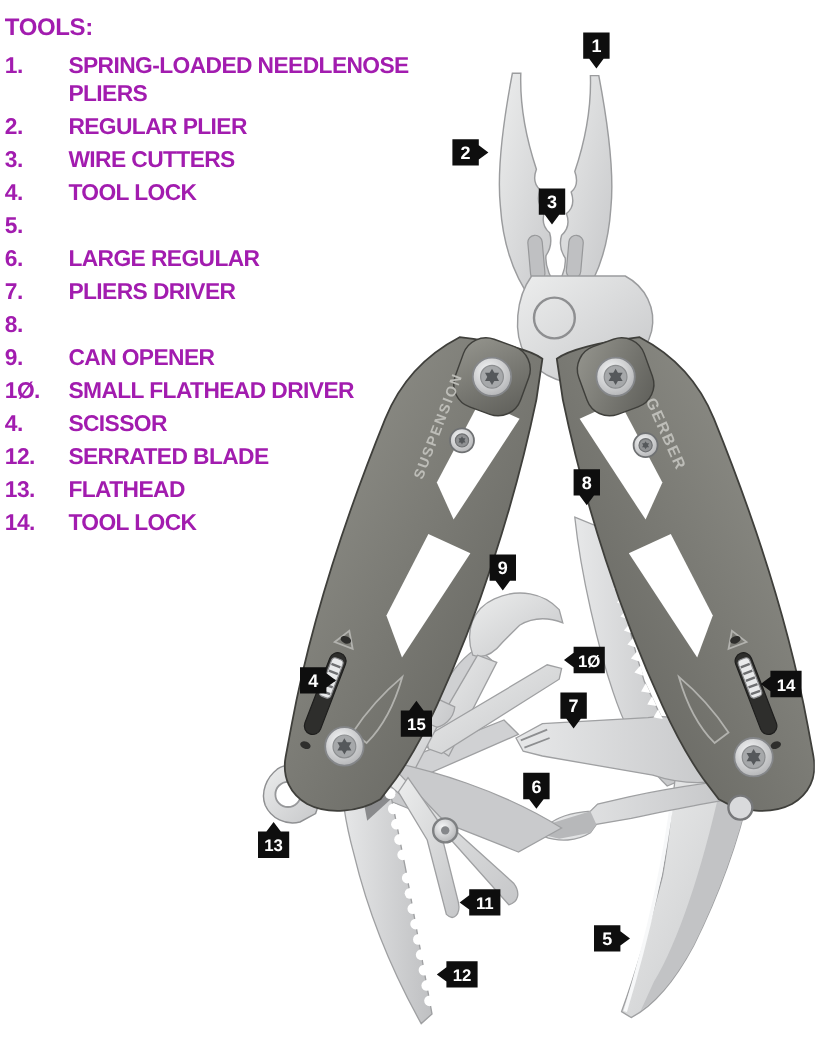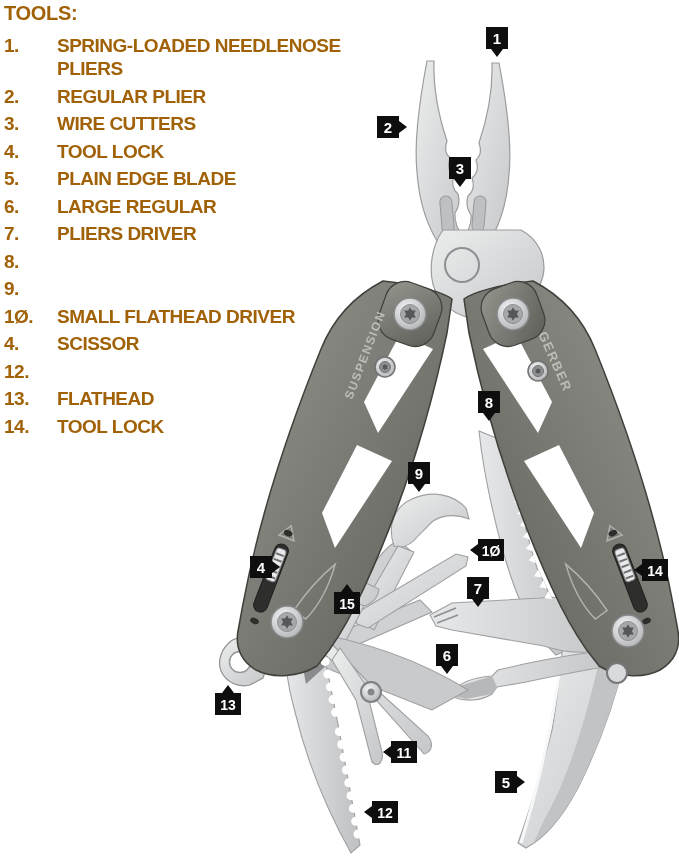--- a/index.html
+++ b/index.html
@@ -1,20 +1,20 @@
 <!DOCTYPE html>
 <html><head>
 <meta charset="utf-8">
 <style>
   html,body{margin:0;padding:0}
   body{
     width:679px;height:864px;position:relative;background:#fff;
     font-family:"Liberation Sans",sans-serif;overflow:hidden;
   }
-  .tools-list{position:absolute;top:2px;left:4px;width:354px;color:#a16207;z-index:2}
+  .tools-list{position:absolute;top:12px;left:4px;width:354px;color:#a21caf;z-index:2}
   .tools-title{font-size:20px;font-weight:bold;letter-spacing:-.3px;margin:0 0 9px 0}
   .tools-list ul{list-style:none;margin:0;padding:0}
   .tools-list li{display:flex;font-size:19px;font-weight:bold;letter-spacing:-.5px;line-height:23px;margin-bottom:4.5px}
   .tools-list .num{flex:0 0 53px}
   .tools-list .label{width:299px}
   #diagram{position:absolute;left:0;top:0;z-index:1}
   .marker-text{font-family:"Liberation Sans",sans-serif;font-weight:bold}
   .brand{font-family:"Liberation Sans",sans-serif;font-weight:bold;fill:#bdbdb8;letter-spacing:1.5px}
 </style>
 </head>
@@ -34,46 +34,47 @@
       <li>
         <span class="num">3.</span>
         <span class="label">WIRE CUTTERS</span>
       </li>
       <li>
         <span class="num">4.</span>
         <span class="label">TOOL LOCK</span>
       </li>
       <li>
         <span class="num">5.</span>
-        <span class="label">PLAIN EDGE BLADE</span>
       </li>
       <li>
         <span class="num">6.</span>
         <span class="label">LARGE REGULAR</span>
       </li>
       <li>
         <span class="num">7.</span>
         <span class="label">PLIERS DRIVER</span>
       </li>
       <li>
         <span class="num">8.</span>
       </li>
       <li>
         <span class="num">9.</span>
+        <span class="label">CAN OPENER</span>
       </li>
       <li>
         <span class="num">1Ø.</span>
         <span class="label">SMALL FLATHEAD DRIVER</span>
       </li>
       <li>
         <span class="num">4.</span>
         <span class="label">SCISSOR</span>
       </li>
       <li>
         <span class="num">12.</span>
+        <span class="label">SERRATED BLADE</span>
       </li>
       <li>
         <span class="num">13.</span>
         <span class="label">FLATHEAD</span>
       </li>
       <li>
         <span class="num">14.</span>
         <span class="label">TOOL LOCK</span>
       </li>
     </ul>

